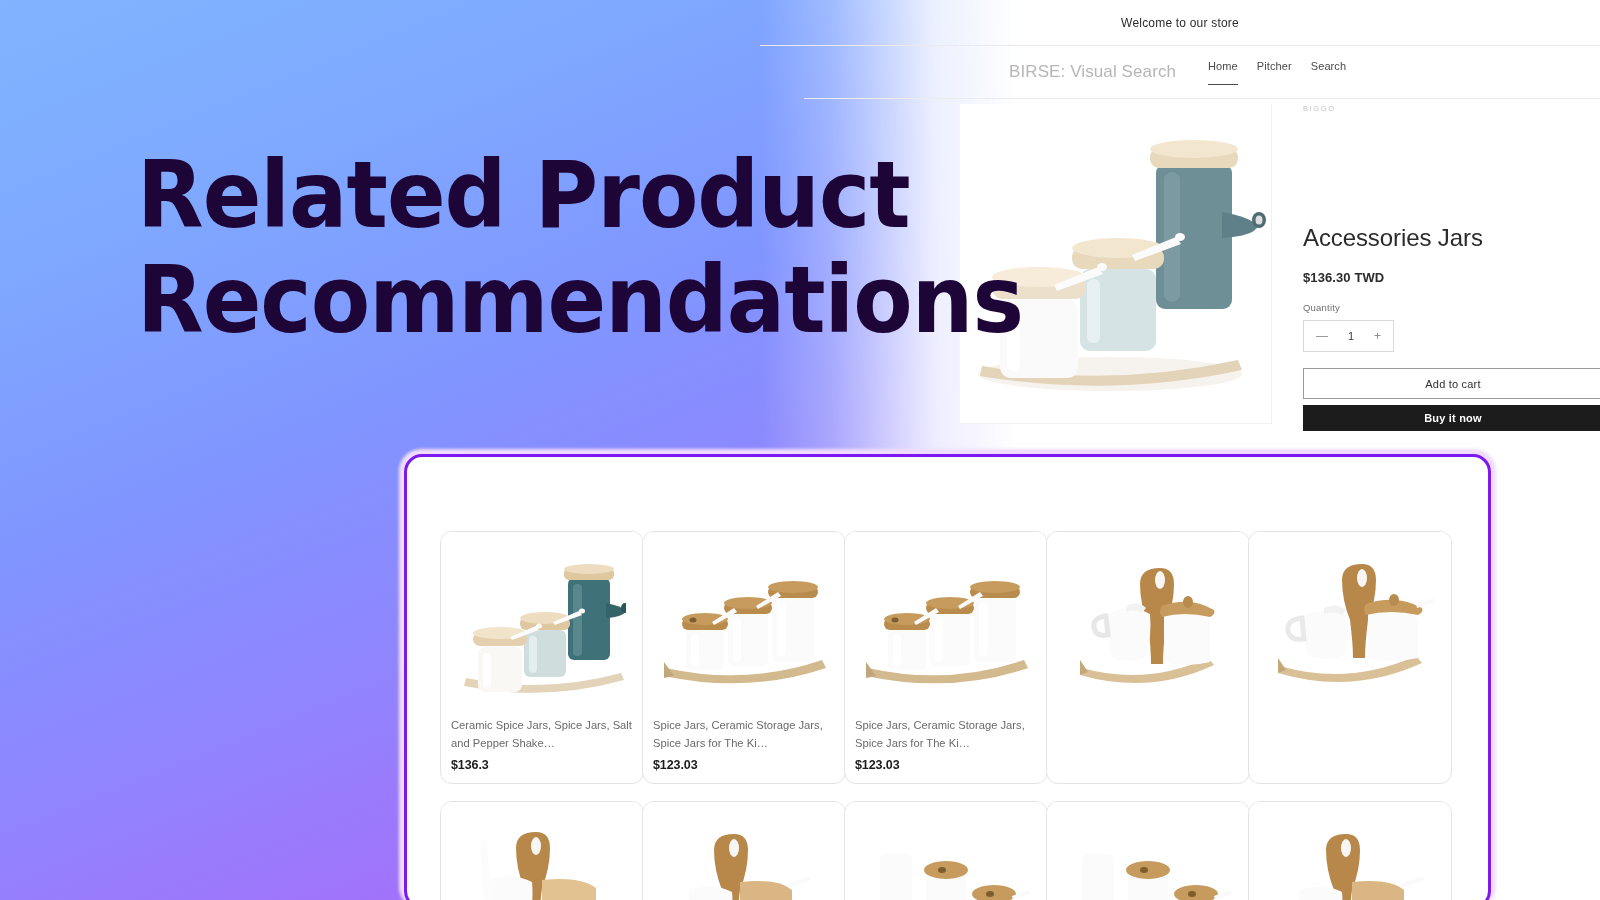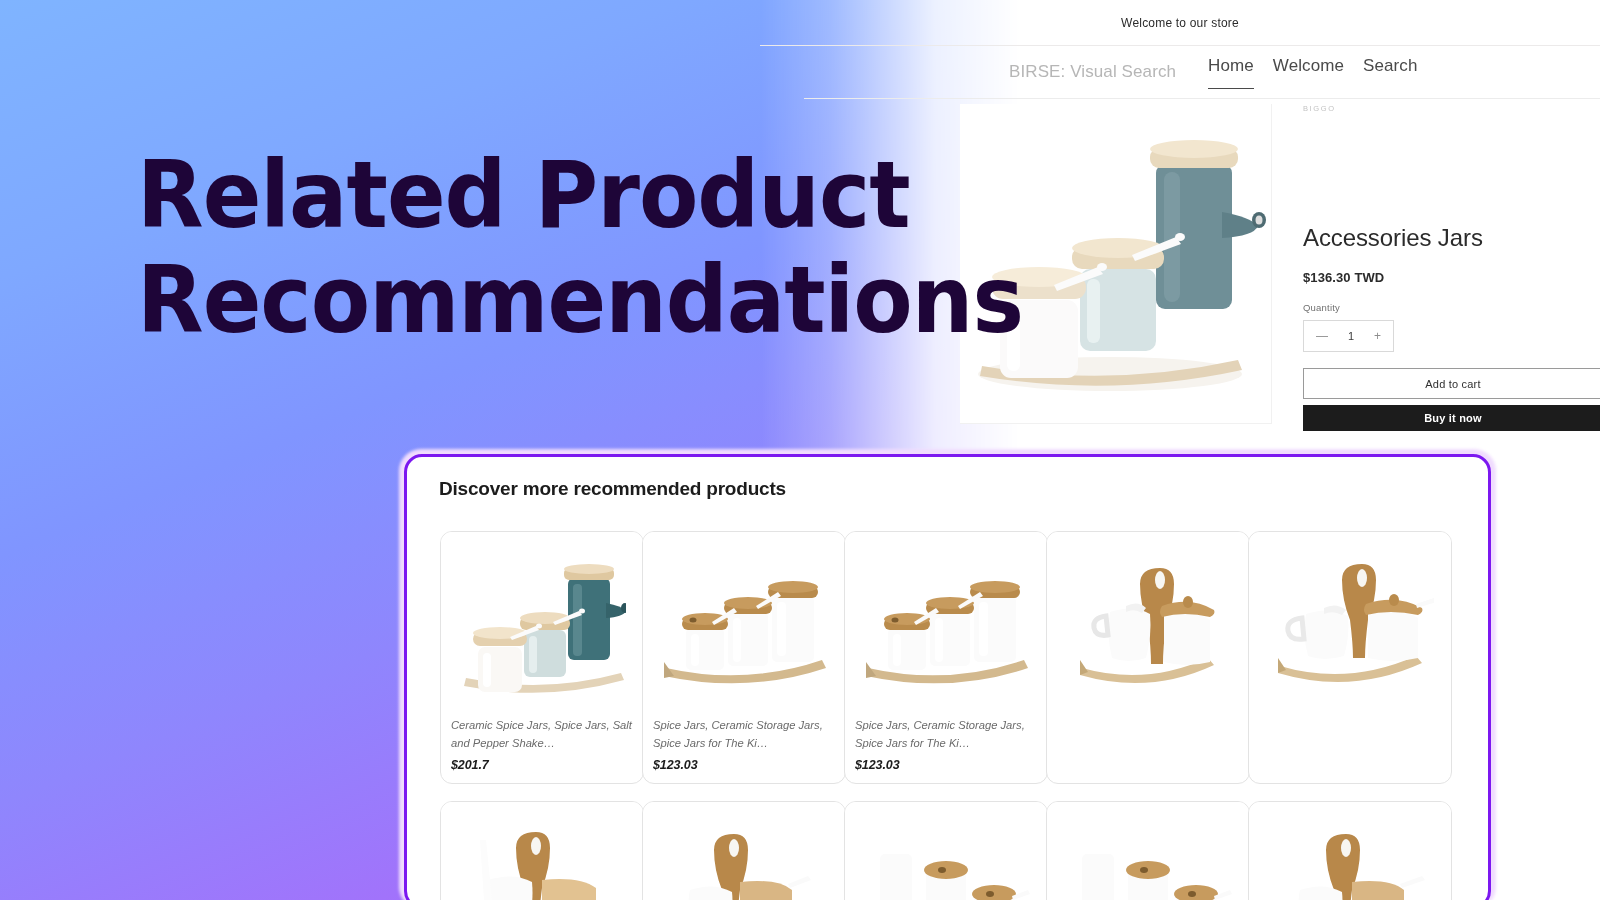--- a/index.html
+++ b/index.html
@@ -45,21 +45,21 @@
     left:804px; top:46px; width:840px; height:53px;
     display:flex; align-items:center;
     border-bottom:1px solid #ececec;
   }
   .brand {
     margin-left:205px;
     font-size:17px; color:#b6b6b6; letter-spacing:.1px; white-space:nowrap;
   }
   .nav { display:flex; gap:19px; margin-left:32px; }
   .nav a {
-    font-size:17px; color:#4a4a4a; text-decoration:none; letter-spacing:.1px;
+    font-size:11px; color:#4a4a4a; text-decoration:none; letter-spacing:.1px;
     padding-bottom:12px;
   }
   .nav a.active { border-bottom:1px solid #4a4a4a; }
 
   
   .hero-media {
     position:absolute;
     left:960px; top:104px; width:312px; height:320px;
     background:#fff;
     border-right:1px solid #f1f1f1;
@@ -156,21 +156,20 @@
     display:grid;
     grid-template-columns:repeat(5, 186px);
     gap:17px 16px;
   }
   .card {
     width:204px;
     border:1px solid #e3e3e3;
     border-radius:12px;
     background:#fff;
     overflow:hidden;
-    font-style:italic;
   }
   .card-media {
     height:185px; width:100%;
     background:#fff;
     display:flex; align-items:center; justify-content:center;
   }
   .card-media svg { display:block; }
   .card-body { padding:0 10px 11px 10px; }
   .card-title {
     font-size:11.2px; line-height:17.5px; color:#6a6a6a;
@@ -187,21 +186,21 @@
 <div class="store-page"></div>
 
 <div class="announce">
   <span>Welcome to our store</span>
 </div>
 
 <div class="store-header">
   <div class="brand">BIRSE: Visual Search</div>
   <div class="nav">
     <a href="#" class="active">Home</a>
-    <a href="#">Welcome</a>
+    <a href="#">Pitcher</a>
     <a href="#">Search</a>
   </div>
 </div>
 
 <div class="hero-media">
   <svg width="312" height="320" viewBox="0 0 312 320">
     <ellipse cx="150" cy="270" rx="132" ry="17" fill="#f6f3ee"></ellipse>
     <path d="M22 262 q128 22 256 -6 l4 10 q-130 28 -262 6 z" fill="#e3d3b8"></path>
     <rect x="196" y="60" width="76" height="145" rx="9" fill="#6f8f97"></rect>
     <rect x="204" y="68" width="16" height="130" rx="8" fill="#86a4ab" opacity=".55"></rect>
@@ -242,21 +241,20 @@
   </div>
   <div class="btn-cart">Add to cart</div>
   <div class="btn-buy">Buy it now</div>
 </div>
 
 <div class="headline">Related Product Recommendations</div>
 
 <div class="panel-wrap">
   <div class="panel-glow"></div>
   <div class="panel">
-    <div class="panel-heading">Discover more recommended products</div>
 
     <div class="grid">
 
       <div class="card">
         <div class="card-media">
           <svg width="168" height="150" viewBox="0 0 168 150">
             <path d="M8 128 q78 16 155 -5 l3 7 q-79 22 -160 6 z" fill="#e3d3b8"></path>
             <rect x="110" y="28" width="42" height="82" rx="6" fill="#3f7179"></rect>
             <rect x="115" y="34" width="9" height="72" rx="4" fill="#6b969d" opacity=".6"></rect>
             <path d="M148 53 q16 3 20 8 q-3 6 -20 7 z" fill="#35636a"></path>
@@ -272,21 +270,21 @@
             <rect x="20" y="97" width="44" height="45" rx="7" fill="#faf8f5"></rect>
             <rect x="25" y="103" width="8" height="34" rx="4" fill="#ffffff"></rect>
             <rect x="15" y="82" width="54" height="14" rx="7" fill="#e4d0ae"></rect>
             <ellipse cx="42" cy="83" rx="27" ry="6" fill="#f2e4cb"></ellipse>
             <path d="M52 87 l26 -11 l3 4 l-27 10 z" fill="#fbfbfb"></path>
             <ellipse cx="81" cy="76" rx="3" ry="2.5" fill="#fbfbfb"></ellipse>
           </svg>
         </div>
         <div class="card-body">
           <div class="card-title">Ceramic Spice Jars, Spice Jars, Salt and Pepper Shake…</div>
-          <div class="card-price">$201.7</div>
+          <div class="card-price">$136.3</div>
         </div>
       </div>
 
       <div class="card">
         <div class="card-media">
           <svg width="168" height="150" viewBox="0 0 168 150">
             <path d="M6 118 q80 18 156 -8 l4 8 q-78 26 -162 8 z" fill="#d3b98e"></path>
             <path d="M4 112 l10 14 l-10 2 z" fill="#c0a77e"></path>
             <rect x="112" y="46" width="42" height="66" rx="5" fill="#fbfbfb"></rect>
             <rect x="117" y="52" width="9" height="54" rx="4" fill="#ffffff"></rect>

